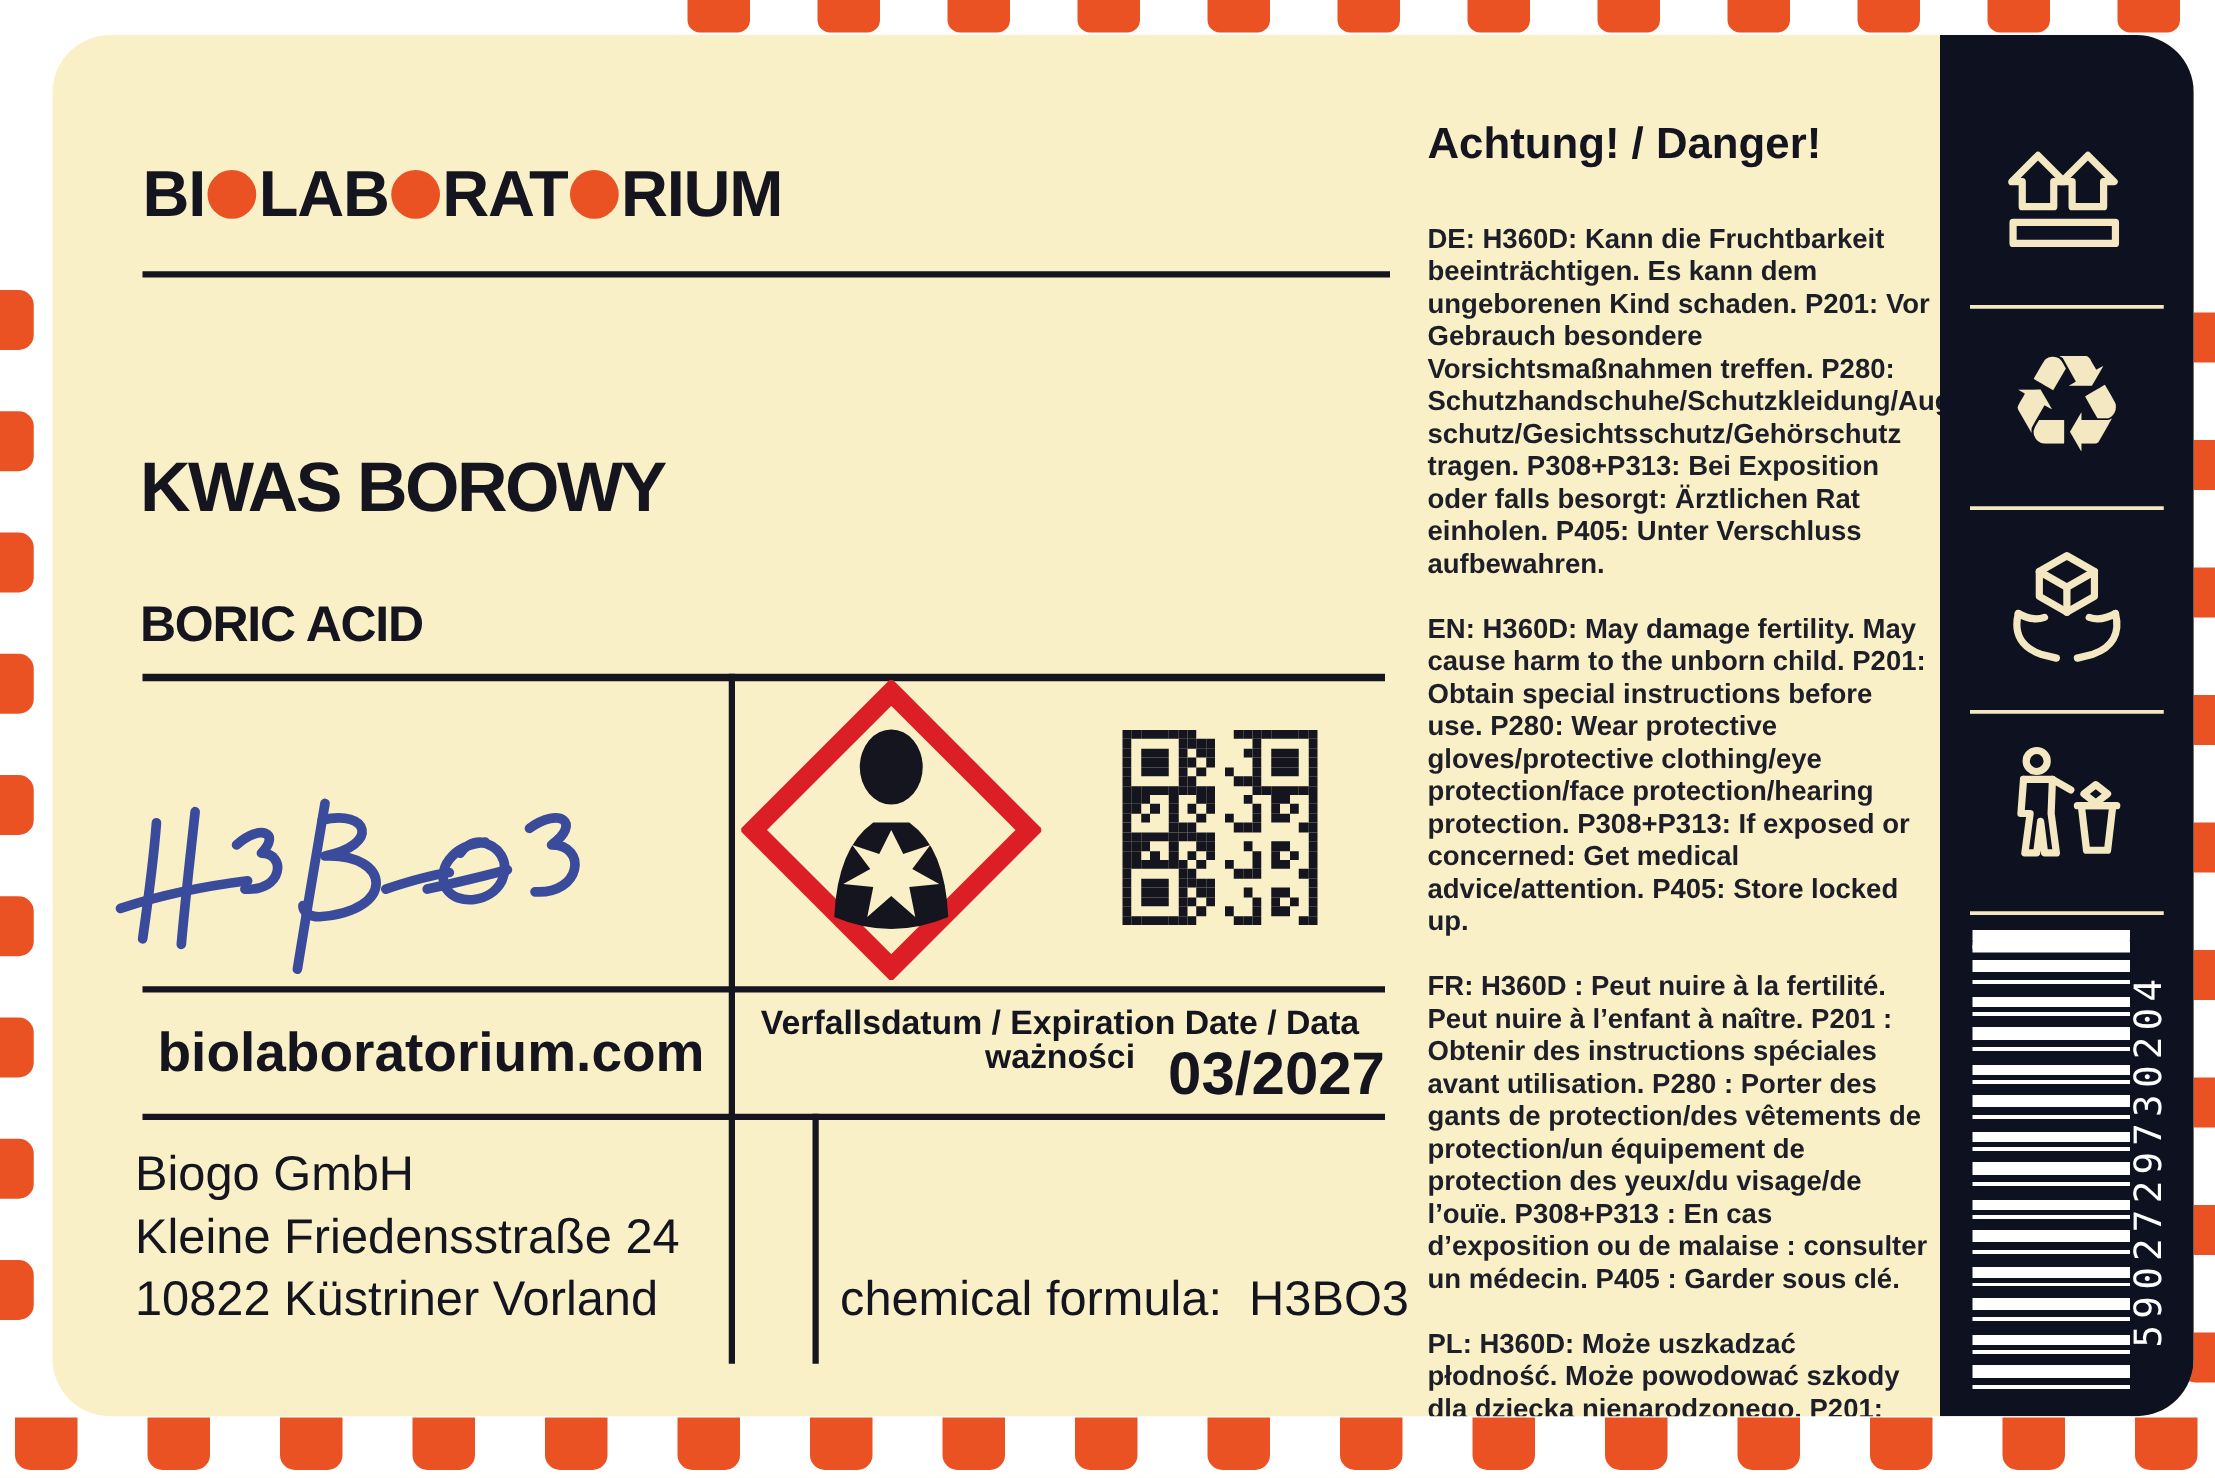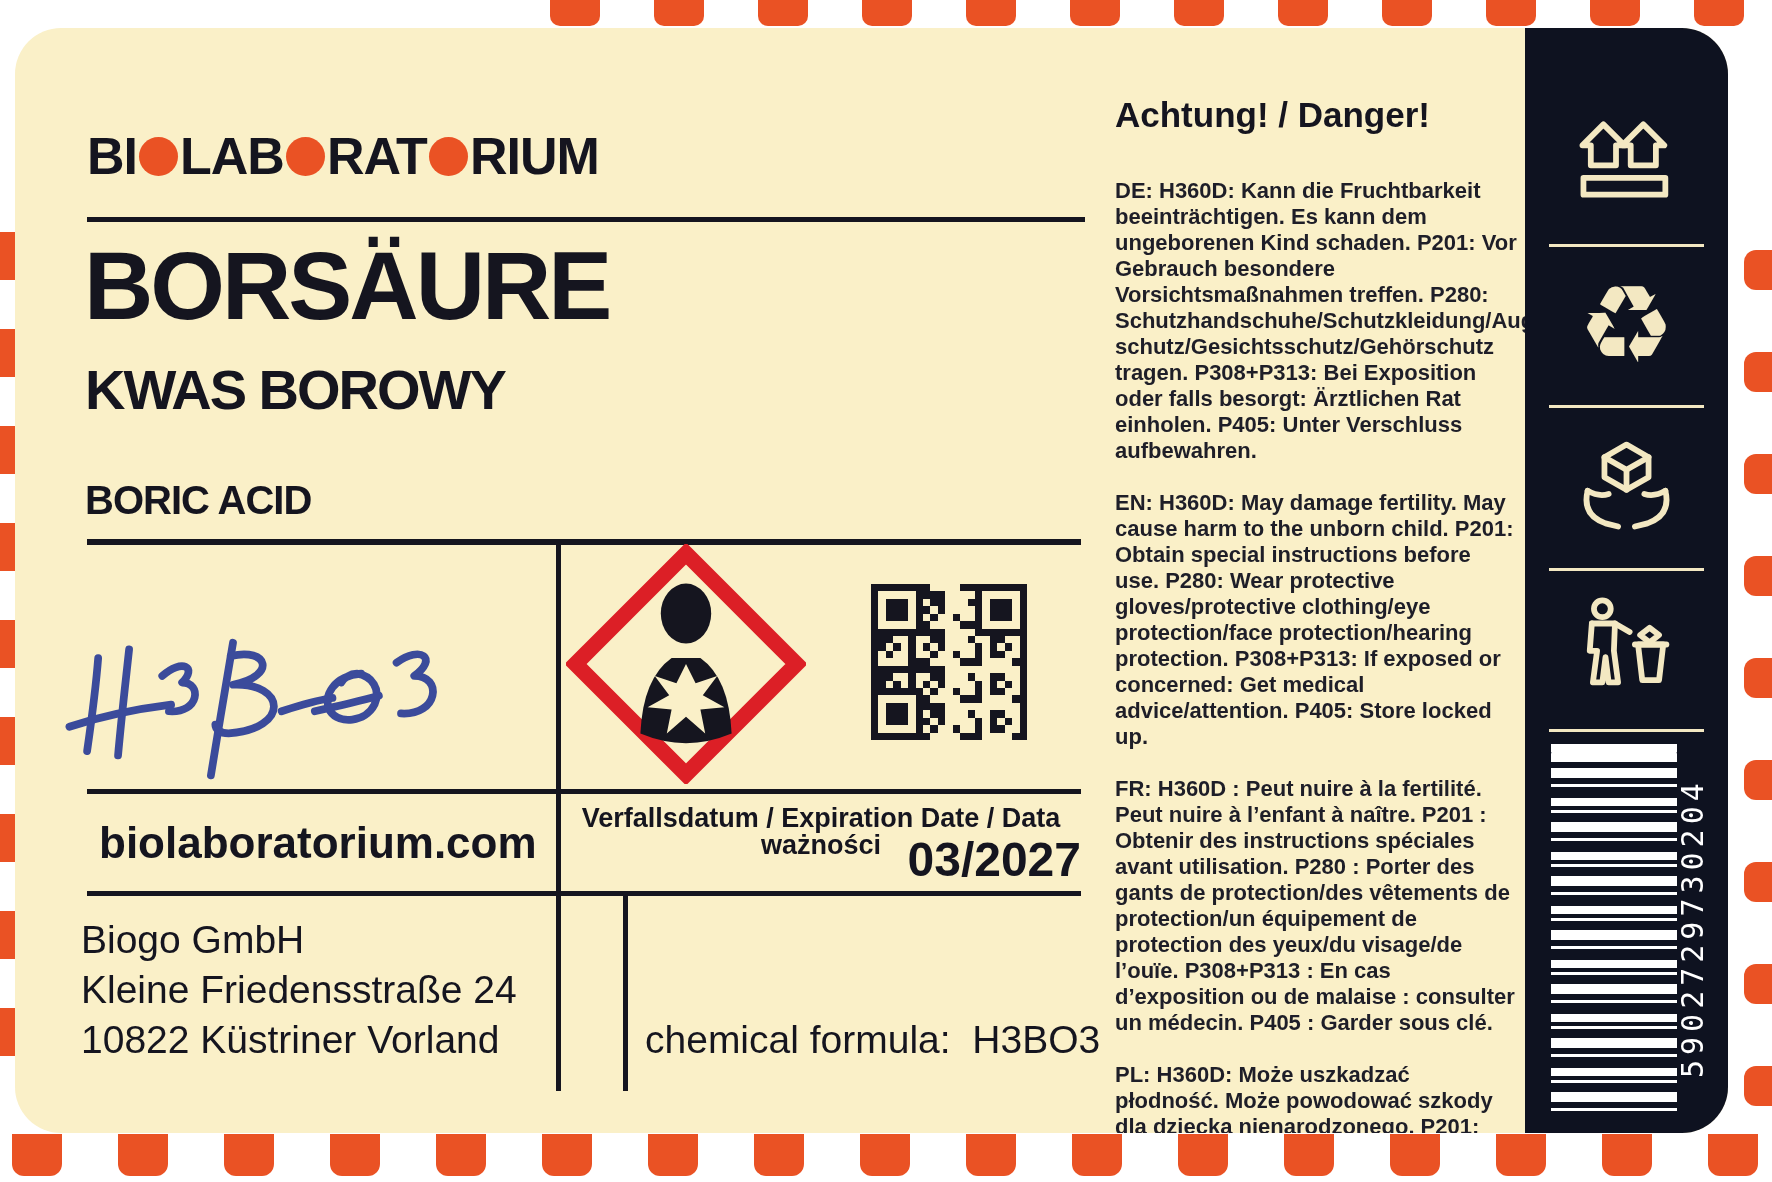--- a/index.html
+++ b/index.html
@@ -19,21 +19,21 @@
   .chk span{flex:none;background:var(--orange);}
   .chk-top{left:550px;top:0;gap:54px;}
   .chk-top span{width:50px;height:26px;border-radius:0 0 10px 10px;}
   .chk-bottom{left:12px;top:1134px;gap:56px;}
   .chk-bottom span{width:50px;height:42px;border-radius:0 0 12px 12px;}
   .chk-left{left:0;top:232px;flex-direction:column;gap:49px;}
   .chk-left span{width:27px;height:48px;border-radius:0 12px 12px 0;}
   .chk-right{left:1744px;top:250px;flex-direction:column;gap:62px;}
   .chk-right span{width:28px;height:40px;border-radius:12px 0 0 12px;}
   
-  .card{position:absolute;left:15px;top:28px;width:1713px;height:1105px;background:var(--cream);
+  .card{position:absolute;left:42px;top:28px;width:1713px;height:1105px;background:var(--cream);
         border-radius:46px;overflow:hidden;}
   .abs{position:absolute;}
   .rule{position:absolute;background:var(--ink);}
   
   .logo{left:72px;top:98px;font-weight:bold;font-size:52px;letter-spacing:-1px;white-space:nowrap;}
   .logo .dot{display:inline-block;width:39px;height:39px;border-radius:50%;background:var(--orange);
              margin:0 2px;vertical-align:-2px;}
   
   .h-de{left:69px;top:210px;font-size:96px;font-weight:bold;letter-spacing:-3px;line-height:1;}
   .h-pl{left:70px;top:334px;font-size:56px;font-weight:bold;letter-spacing:-2px;line-height:1;}
@@ -134,21 +134,20 @@
       <span></span>
     </div>
 
   <div class="card">
 
     <div class="abs logo">
       <span>BI</span><span class="dot"></span><span>LAB</span><span class="dot"></span><span>RAT</span><span class="dot"></span><span>RIUM</span>
     </div>
     <div class="rule" style="left:72px;top:189px;width:998px;height:5px;"></div>
 
-    <div class="abs h-de">BORSÄURE</div>
     <div class="abs h-pl">KWAS BOROWY</div>
     <div class="abs h-en">BORIC ACID</div>
 
     <div class="rule" style="left:72px;top:511px;width:994px;height:6px;"></div>
     <div class="rule" style="left:541px;top:511px;width:5px;height:355px;"></div>
     <div class="rule" style="left:72px;top:761px;width:994px;height:5px;"></div>
     <div class="rule" style="left:72px;top:863px;width:994px;height:5px;"></div>
     <div class="rule" style="left:541px;top:863px;width:5px;height:200px;"></div>
     <div class="rule" style="left:608px;top:863px;width:5px;height:200px;"></div>
 

